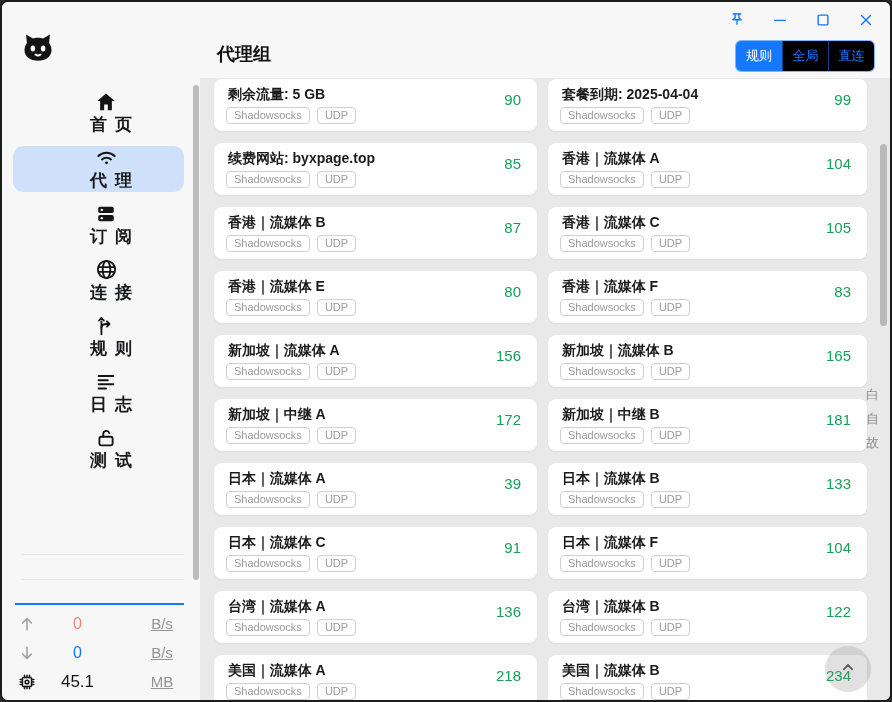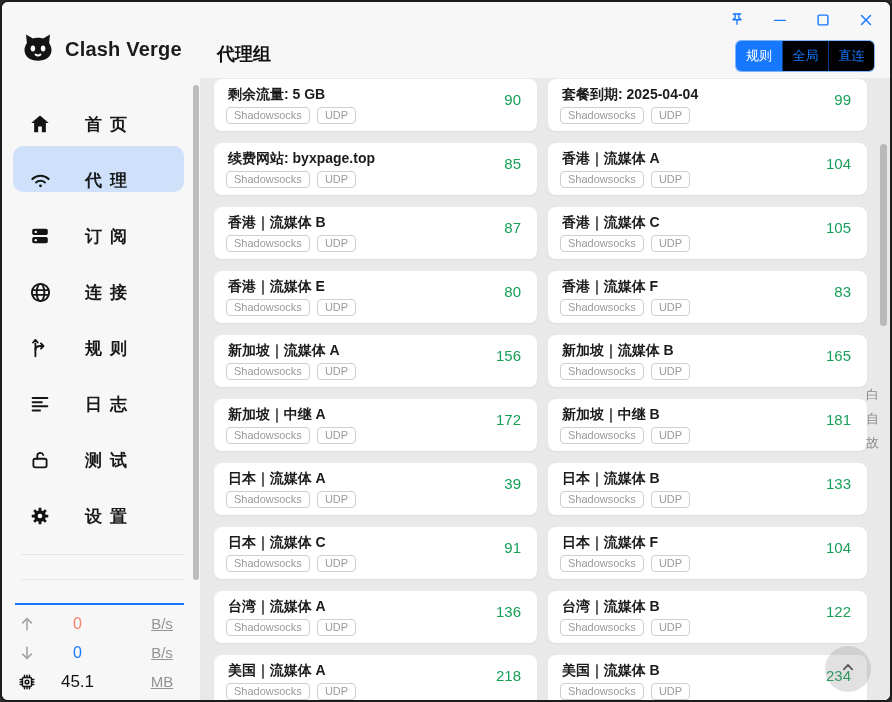--- a/index.html
+++ b/index.html
@@ -4,21 +4,21 @@
 <style>
   html,body{margin:0;padding:0;background:#2b2b2b;font-family:"Liberation Sans","DejaVu Sans",sans-serif;}
   *{box-sizing:border-box;}
   .window{position:relative;width:892px;height:702px;background:#f7f7f8;border:2px solid #1c1c1c;border-radius:8px;overflow:hidden;display:flex;}
 
   
   .sidebar{position:relative;width:198px;height:100%;background:#f7f7f8;flex:none;}
   .logo{display:flex;align-items:center;gap:9px;padding:27px 0 0 18px;}
   .logo-title{font-size:20px;font-weight:800;color:#1b1b1b;letter-spacing:.2px;}
   .menu{margin-top:21px;}
-  .menu-item{display:flex;align-items:flex-end;height:46px;margin:0 16px 10px 11px;border-radius:10px;cursor:pointer;}
+  .menu-item{display:flex;align-items:center;height:46px;margin:0 16px 10px 11px;border-radius:10px;cursor:pointer;flex-direction:column;}
   .menu-item.active{background:#cfe1fa;}
   .mi-icon{width:24px;height:24px;margin-left:15px;display:flex;align-items:center;justify-content:center;}
   .mi-label{margin-left:33px;font-size:17px;font-weight:700;color:#17181a;letter-spacing:8px;white-space:nowrap;}
   .scrollbar-side{position:absolute;top:83px;right:1px;width:6px;height:495px;background:#bcbcbc;border-radius:3px;}
 
   .traffic-chart{position:absolute;left:13px;right:16px;top:545px;height:58px;border-bottom:2px solid #1677ff;}
   .traffic-chart .gridline{position:absolute;left:6px;right:0;height:1px;background:#e6e6e6;}
   .gl1{top:7px;} .gl2{top:32px;}
 
   .stats{position:absolute;left:0;right:0;top:607px;}
@@ -59,21 +59,20 @@
   <div class="sidebar">
     <div class="logo">
       <span>
         <svg viewBox="0 0 24 24" width="36" height="36">
           <path fill="#141414" d="M4 3.6 L8.6 6.4 C10.2 5.7 13.8 5.7 15.4 6.4 L20 3.6 L19.4 9.4 C20.4 10.9 21 12.4 21 14 C21 18.6 17 21.2 12 21.2 C7 21.2 3 18.6 3 14 C3 12.4 3.6 10.9 4.6 9.4 Z"></path>
           <ellipse cx="8.6" cy="13" rx="1.5" ry="2" fill="#fff"></ellipse>
           <ellipse cx="15.4" cy="13" rx="1.5" ry="2" fill="#fff"></ellipse>
           <path d="M10.3 17 Q12 18.4 13.7 17" stroke="#fff" fill="none" stroke-width="1.2" stroke-linecap="round"></path>
         </svg>
       </span>
-      <span class="logo-title">Clash Verge</span>
     </div>
 
     <div class="menu">
       <div class="menu-item">
         <span class="mi-icon">
           <svg viewBox="0 0 24 24" width="22" height="22">
               <path fill="#141414" d="M12 2.8 L21.5 11 H18.4 V21 H14 V14.6 H10 V21 H5.6 V11 H2.5 Z"></path>
             </svg>
         </span>
         <span class="mi-label">首页</span>
@@ -132,32 +131,20 @@
         <span class="mi-label">日志</span>
       </div>
       <div class="menu-item">
         <span class="mi-icon">
           <svg viewBox="0 0 24 24" width="22" height="22" fill="none" stroke="#141414" stroke-width="2" stroke-linecap="round">
             <rect x="4.8" y="10.6" width="14.4" height="9.4" rx="2"></rect>
               <path d="M9 10.6 V7.6 a3.4 3.4 0 0 1 6.6 -1.1"></path>
           </svg>
         </span>
         <span class="mi-label">测试</span>
-      </div>
-      <div class="menu-item">
-        <span class="mi-icon">
-          <svg viewBox="0 0 24 24" width="22" height="22">
-            <g stroke="#141414" stroke-width="3">
-              <path d="M17.5 12 H21 M12 17.5 V21 M6.5 12 H3 M12 6.5 V3 M15.9 15.9 L18.4 18.4 M8.1 15.9 L5.6 18.4 M8.1 8.1 L5.6 5.6 M15.9 8.1 L18.4 5.6"></path>
-            </g>
-            <circle cx="12" cy="12" r="6.4" fill="#141414"></circle>
-              <circle cx="12" cy="12" r="2.5" fill="#fff"></circle>
-          </svg>
-        </span>
-        <span class="mi-label">设置</span>
       </div>
     </div>
 
     <div class="scrollbar-side"></div>
 
     <div class="traffic-chart">
       <div class="gridline gl1"></div>
       <div class="gridline gl2"></div>
     </div>
 

